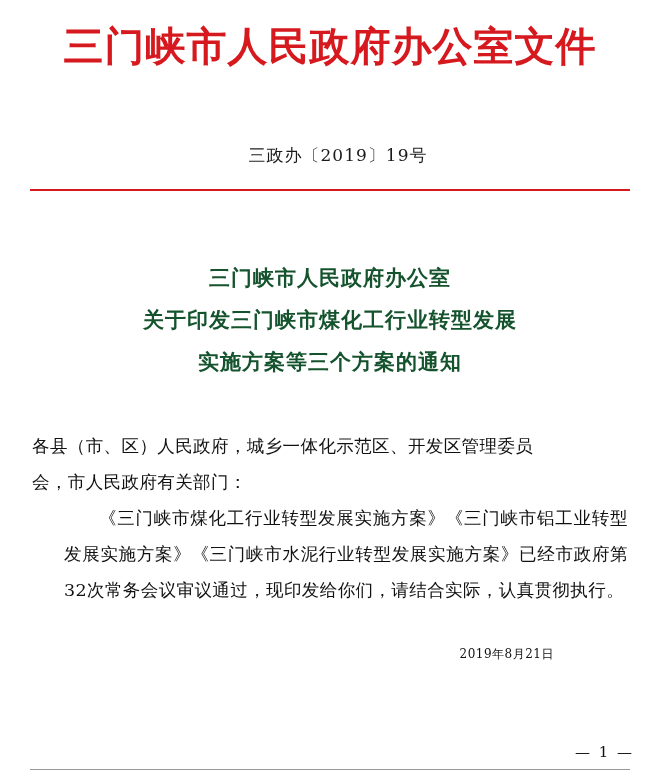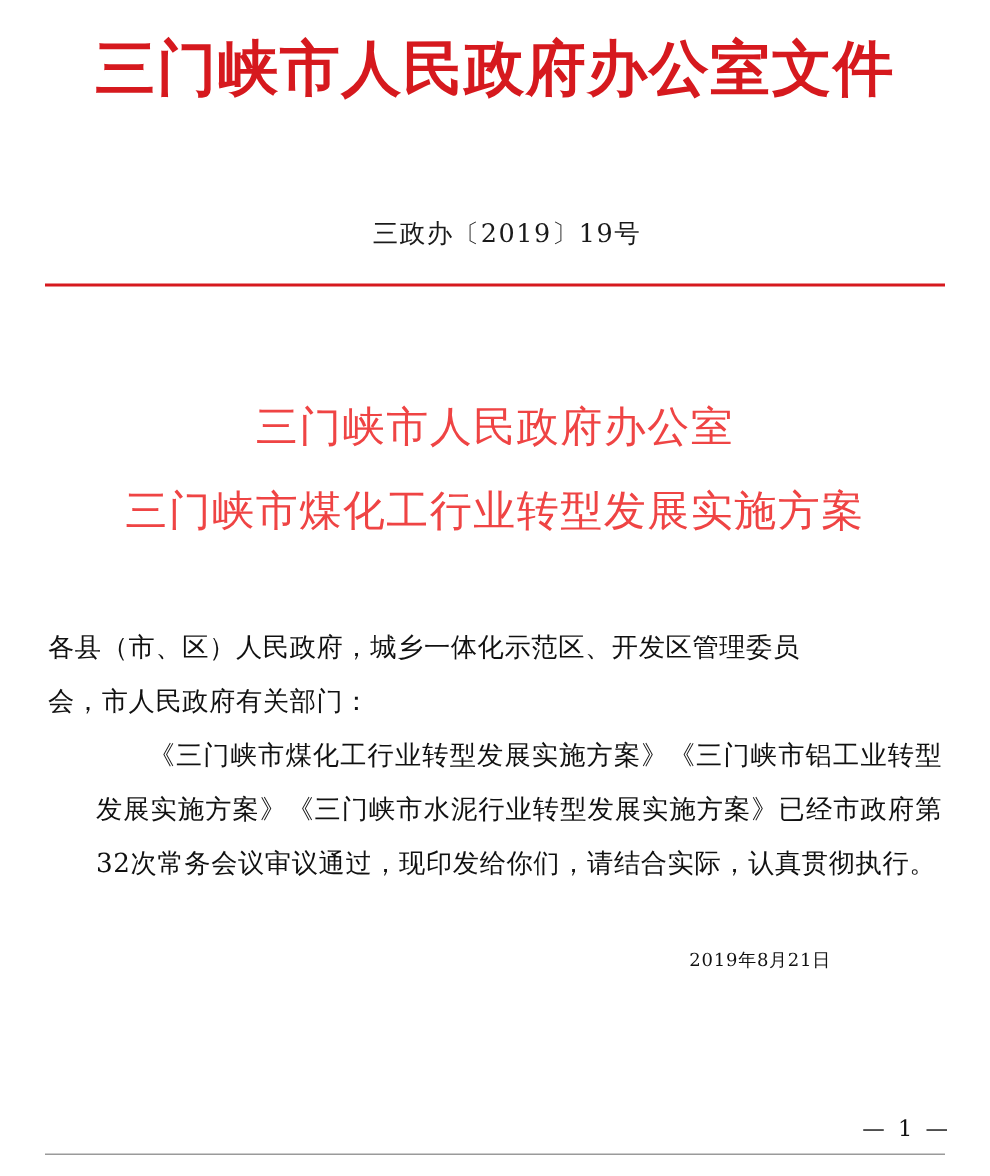--- a/index.html
+++ b/index.html
@@ -43,23 +43,23 @@
   }
   .red-rule {
     margin: 22px auto 0 auto;
     width: 600px;
     height: 2px;
     background: #d6191e;
   }
   .title-block {
     margin-top: 66px;
     text-align: center;
-    color: #ef4444;
-    font-weight: normal;
-    font-size: 28px;
+    color: #14532d;
+    font-weight: bold;
+    font-size: 21px;
     line-height: 2.0;
     letter-spacing: 1px;
   }
   .title-line {
     display: block;
   }
   .body-block {
     margin: 46px 32px 0 32px;
     font-size: 17.5px;
     line-height: 2.05;
@@ -111,21 +111,22 @@
   <div class="masthead">
     <div class="masthead-title">三门峡市人民政府办公室文件</div>
   </div>
 
   <div class="doc-number">三政办〔2019〕19号</div>
 
   <div class="red-rule"></div>
 
   <div class="title-block">
     <span class="title-line">三门峡市人民政府办公室</span>
-    <span class="title-line">三门峡市煤化工行业转型发展实施方案</span>
+    <span class="title-line">关于印发三门峡市煤化工行业转型发展</span>
+    <span class="title-line">实施方案等三个方案的通知</span>
   </div>
 
   <div class="body-block">
     <p class="body-p">各县（市、区）人民政府，城乡一体化示范区、开发区管理委员</p>
     <p class="body-p">会，市人民政府有关部门：</p>
     <p class="body-p indent">《三门峡市煤化工行业转型发展实施方案》《三门峡市铝工业转型发展实施方案》《三门峡市水泥行业转型发展实施方案》已经市政府第32次常务会议审议通过，现印发给你们，请结合实际，认真贯彻执行。</p>
 
     <div class="date-line">2019年8月21日</div>
   </div>
 

